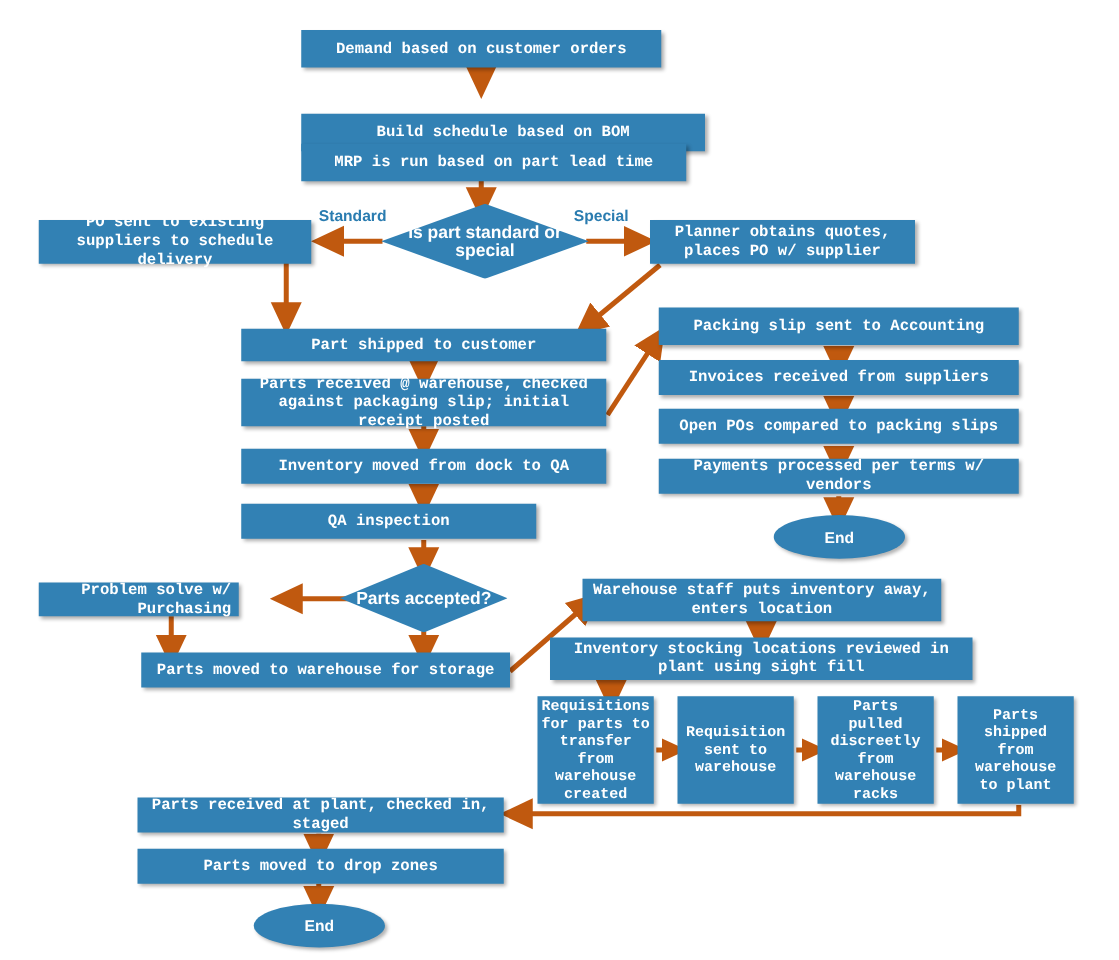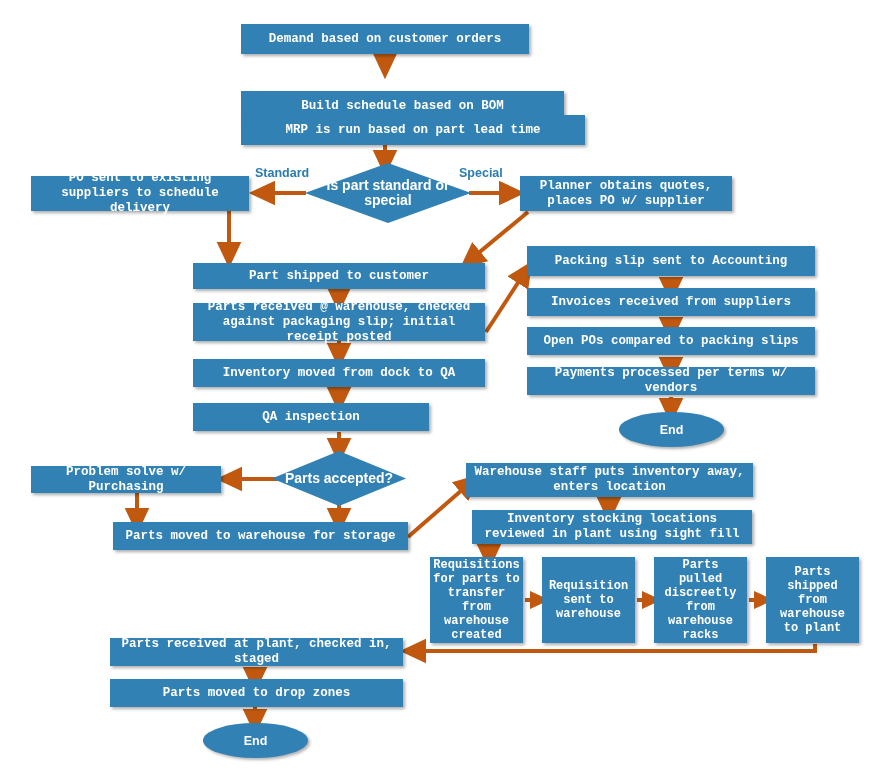--- a/index.html
+++ b/index.html
@@ -134,21 +134,21 @@
   </svg>
 
   <div class="node" style="left:241px;top:24px;width:288px;height:30px;">
     <span>Demand based on customer orders</span>
   </div>
 
   <div class="node" style="left:241px;top:69px;width:323px;height:30px;margin-top:22px;">
     <span>Build schedule based on BOM</span>
   </div>
 
-  <div class="node" style="left:241px;top:115px;width:344px;height:30px;">
+  <div class="node" style="left:241px;top:115px;width:308px;height:30px;">
     <span>MRP is run based on part lead time</span>
   </div>
 
   <div class="diamond" style="left:305px;top:163px;width:166px;height:60px;">
     <div class="dshape"></div>
     <div class="dtext">Is part standard or special</div>
   </div>
 
   <div class="edgelabel" style="left:255px;top:166px;">
     <span>Standard</span>
@@ -200,33 +200,33 @@
 
   <div class="ellipse" style="left:619px;top:412px;width:105px;height:35px;">
     <span>End</span>
   </div>
 
   <div class="diamond" style="left:272px;top:451px;width:134px;height:55px;">
     <div class="dshape"></div>
     <div class="dtext">Parts accepted?</div>
   </div>
 
-  <div class="node" style="left:31px;top:466px;width:190px;height:27px;">
+  <div class="node" style="left:31px;top:466px;width:160px;height:27px;text-align:right;">
     <span>Problem solve w/ Purchasing</span>
   </div>
 
   <div class="node" style="left:113px;top:522px;width:295px;height:28px;">
     <span>Parts moved to warehouse for storage</span>
   </div>
 
   <div class="node" style="left:466px;top:463px;width:287px;height:34px;">
     <span>Warehouse staff puts inventory away, enters location</span>
   </div>
 
-  <div class="node" style="left:472px;top:510px;width:280px;height:34px;">
+  <div class="node" style="left:440px;top:510px;width:338px;height:34px;">
     <span>Inventory stocking locations reviewed in plant using sight fill</span>
   </div>
 
   <div class="node small" style="left:430px;top:557px;width:93px;height:86px;">
     <span>Requisitions for parts to transfer from warehouse created</span>
   </div>
 
   <div class="node small" style="left:542px;top:557px;width:93px;height:86px;">
     <span>Requisition sent to warehouse</span>
   </div>

